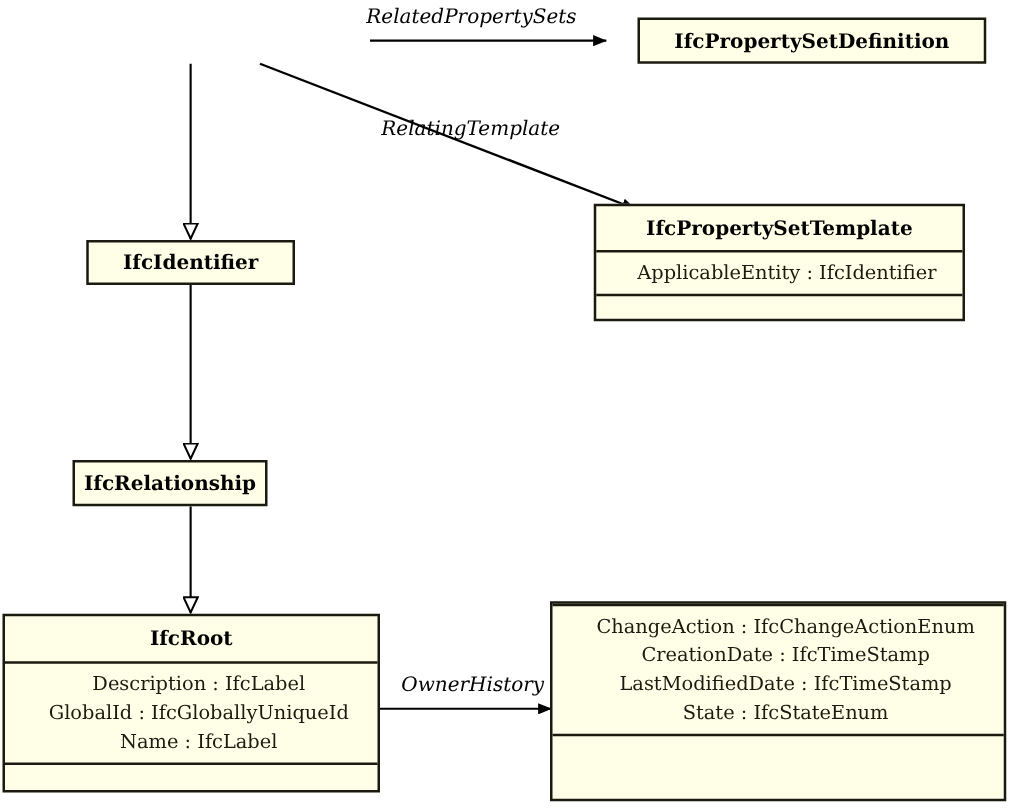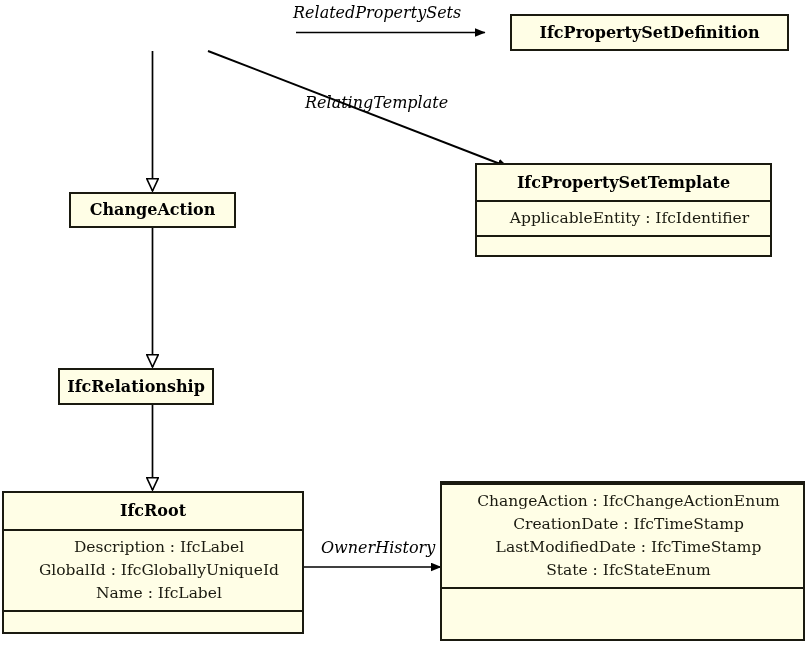--- a/index.html
+++ b/index.html
@@ -137,21 +137,21 @@
 
   <div class="umlbox" id="box-ifcpropertysettemplate">
     <div class="uml-title">IfcPropertySetTemplate</div>
     <div class="uml-attrs">
       <div class="uml-attr">ApplicableEntity : IfcIdentifier</div>
     </div>
     <div class="uml-empty"></div>
   </div>
 
   <div class="umlbox" id="box-ifcreldefines">
-    <div class="uml-title">ChangeAction</div>
+    <div class="uml-title">IfcIdentifier</div>
   </div>
 
   <div class="umlbox" id="box-ifcrelationship">
     <div class="uml-title">IfcRelationship</div>
   </div>
 
   <div class="umlbox" id="box-ifcroot">
     <div class="uml-title">IfcRoot</div>
     <div class="uml-attrs">
       <div class="uml-attr">Description : IfcLabel</div>

